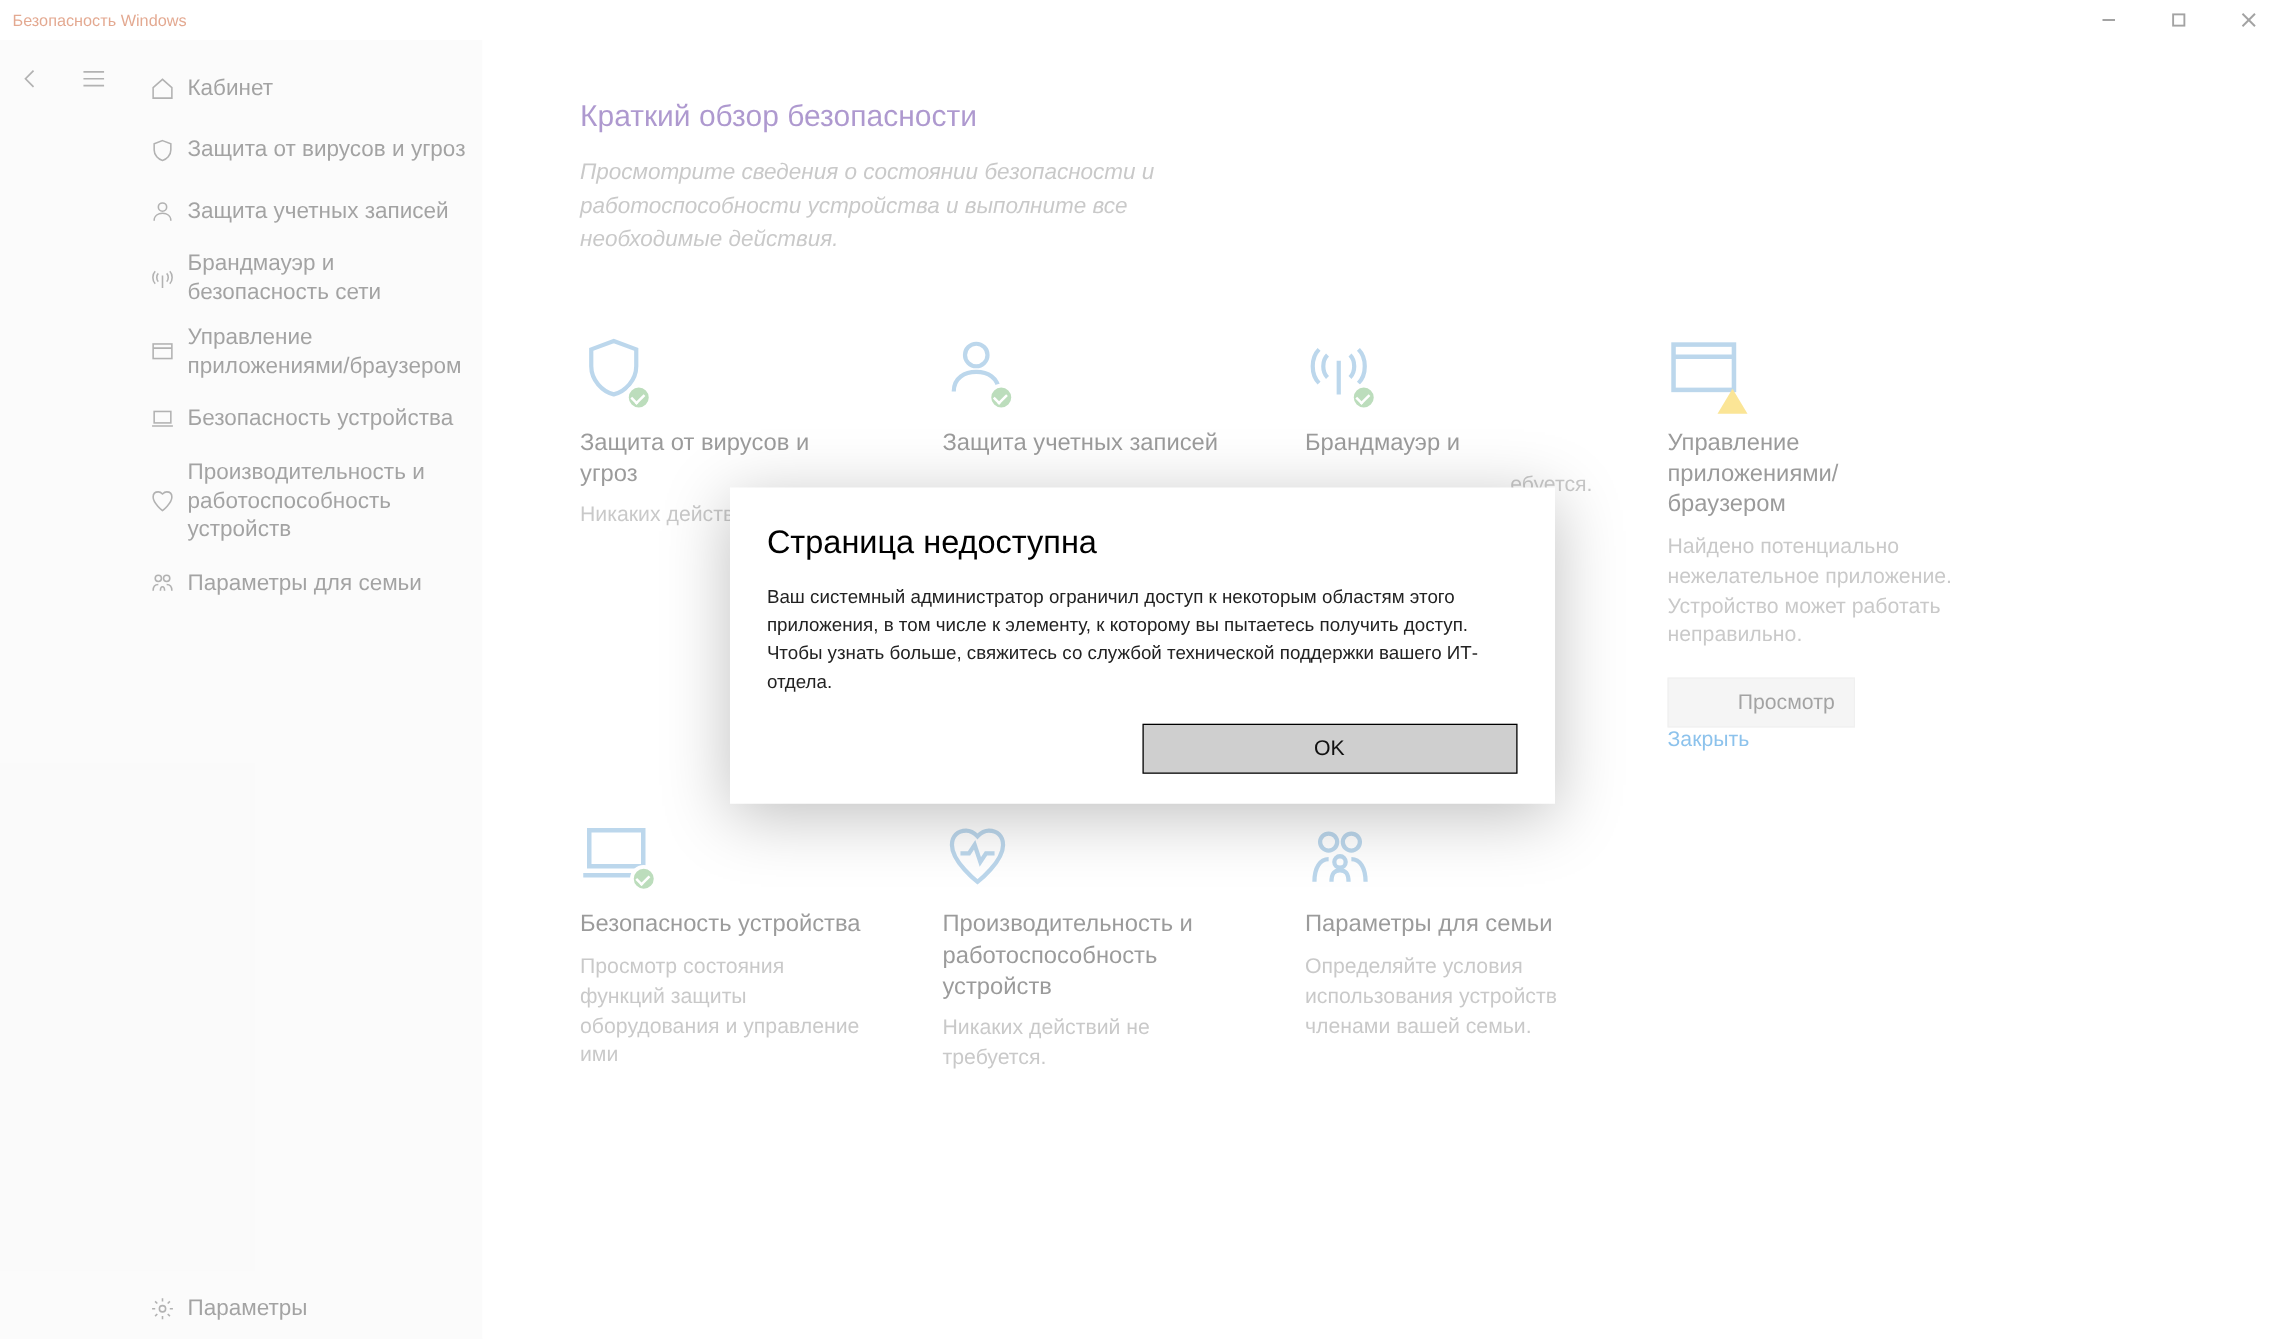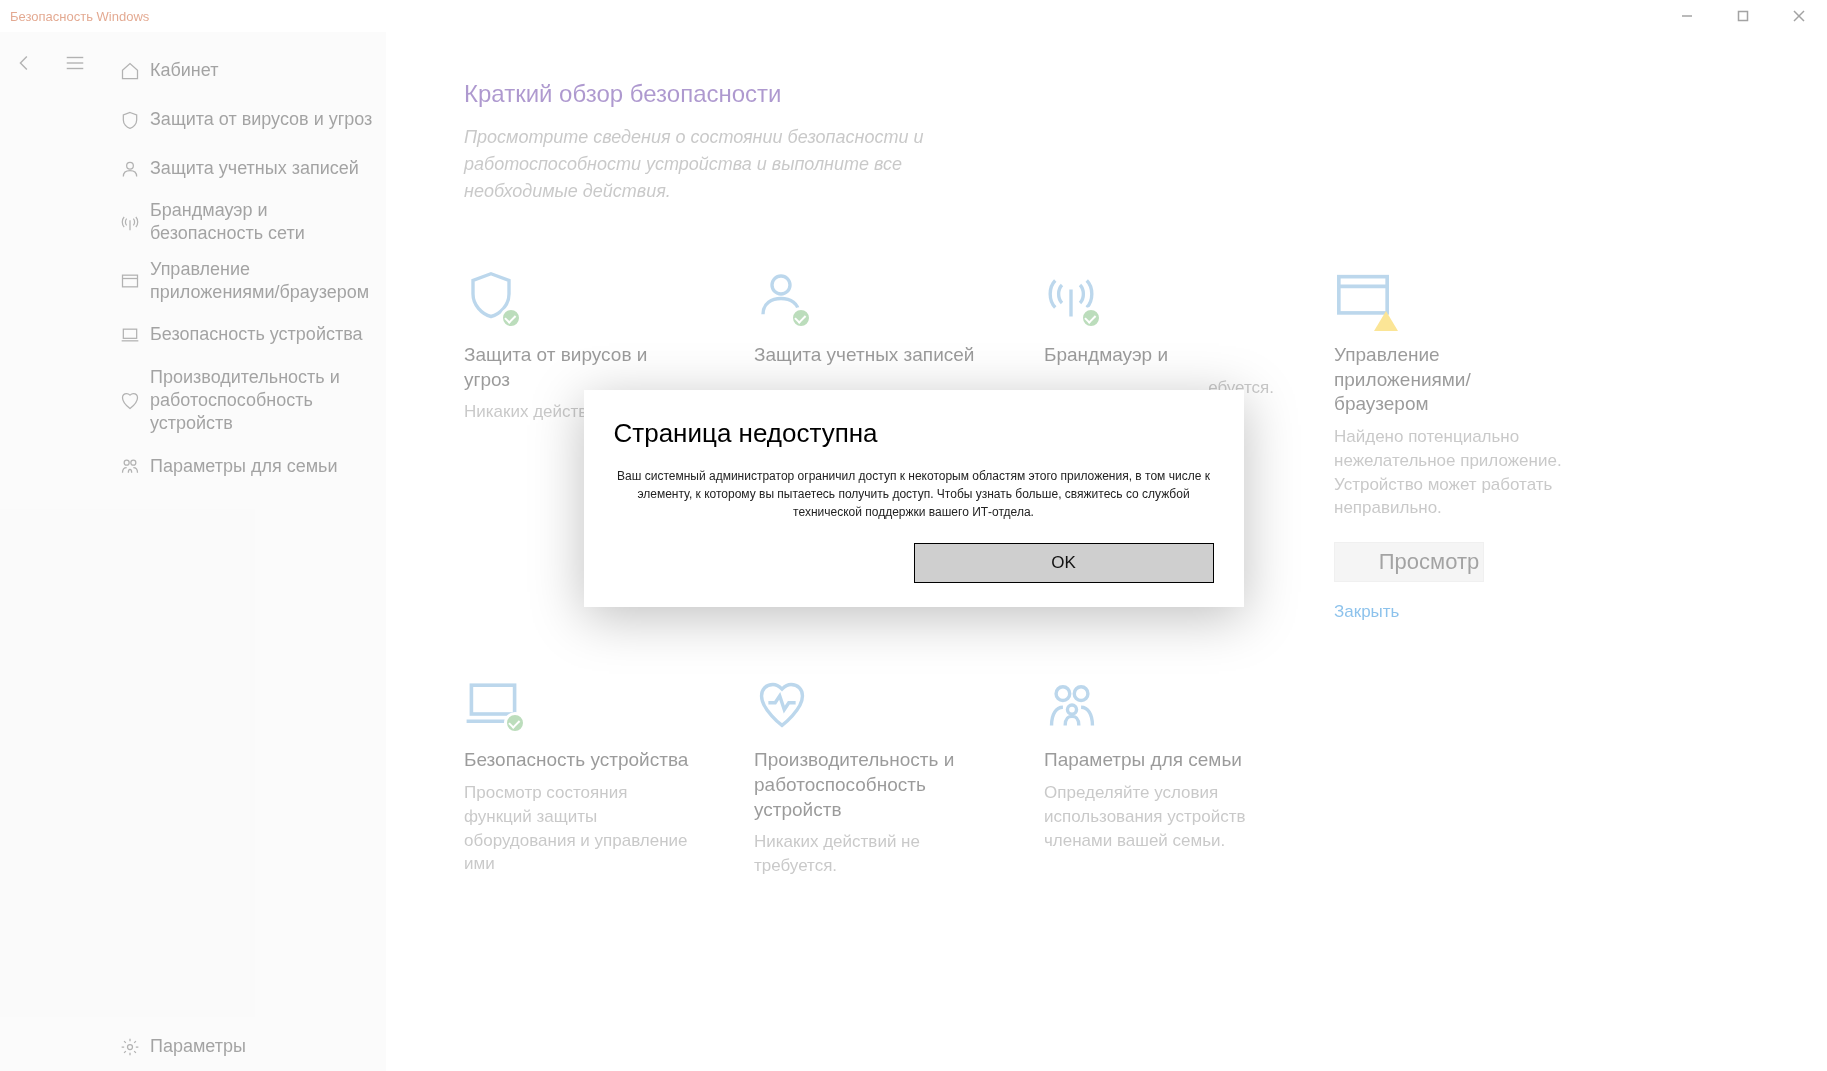--- a/index.html
+++ b/index.html
@@ -27,28 +27,28 @@
 
   
   .page-title { font-size: 24px; font-weight: 400; color: #4c1d95; margin-bottom: 16px; }
   .page-sub { font-size: 18px; color: #888; max-width: 460px; line-height: 1.5; margin-bottom: 60px; font-style: italic; }
 
   .tiles { display: flex; flex-wrap: wrap; gap: 48px 60px; }
   .tile { width: 230px; }
   .tile .tile-icon { height: 60px; margin-bottom: 18px; display: flex; align-items: flex-end; }
   .tile .tile-title { font-size: 19px; color: #222; margin-bottom: 8px; line-height: 1.3; }
   .tile .tile-desc { font-size: 17px; color: #888; line-height: 1.4; }
-  .tile .tile-btn { margin-top: 22px; background: #e9e9e9; border: 1px solid #ddd; width: 150px; height: 40px; display: flex; align-items: center; justify-content: center; font-size: 22px; color: #333; padding-left: 40px; }
-  .tile .tile-link { display: inline-block; margin-top: 20px; color: #0078d4; font-size: 17px; }
+  .tile .tile-btn { margin-top: 22px; background: #e9e9e9; border: 1px solid #ddd; width: 150px; height: 40px; display: flex; align-items: center; justify-content: center; font-size: 17px; color: #333; padding-left: 40px; }
+  .tile .tile-link { display: inline-block; color: #0078d4; font-size: 17px; }
 
   
   .modal-overlay { position: absolute; inset: 0; background: rgba(255,255,255,0.55); display: flex; align-items: flex-start; justify-content: center; }
   .modal { margin-top: 390px; width: 660px; background: #ffffff; box-shadow: 0 10px 50px rgba(0,0,0,0.25); padding: 28px 30px 24px 30px; }
   .modal-title { font-size: 26px; font-weight: 400; margin-bottom: 18px; color: #000000; }
-  .modal-body { font-size: 12px; color: #222; line-height: 1.5; margin-bottom: 22px; text-align: center; }
+  .modal-body { font-size: 15px; color: #222; line-height: 1.5; margin-bottom: 22px; }
   .modal-actions { display: flex; justify-content: flex-end; }
   .modal-btn { width: 300px; height: 40px; background: #cfcfcf; display: flex; align-items: center; justify-content: center; font-size: 17px; color: #111; border: 1px solid #000000; }
 
   
   svg { fill: none; stroke-width: 1.5; }
   .ok-badge { position: relative; }
   .ok-badge .badge { position: absolute; bottom: -4px; right: -4px; width: 22px; height: 22px; border-radius: 50%; background: #6bb36b; display: flex; align-items: center; justify-content: center; border: 3px solid #fff; }
   .ok-badge .badge::after { content: ""; width: 8px; height: 5px; border-left: 2px solid #fff; border-bottom: 2px solid #fff; transform: rotate(-45deg) translate(0,-1px); }
   .warn-badge { position: absolute; bottom: -6px; right: -6px; width: 0; height: 0; border-left: 12px solid transparent; border-right: 12px solid transparent; border-bottom: 20px solid #f5c518; }
 </style>

